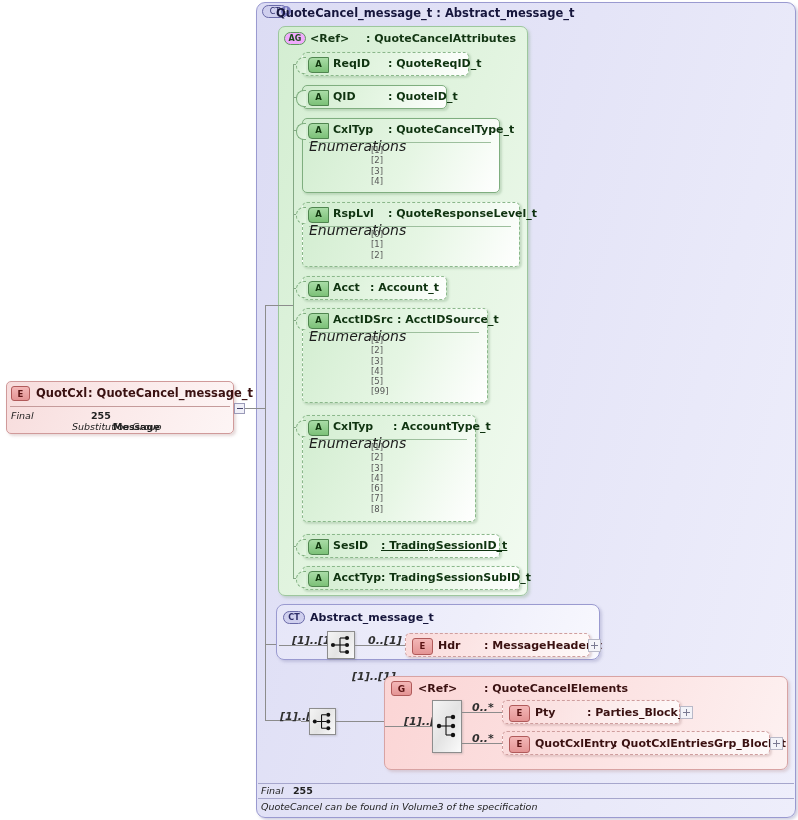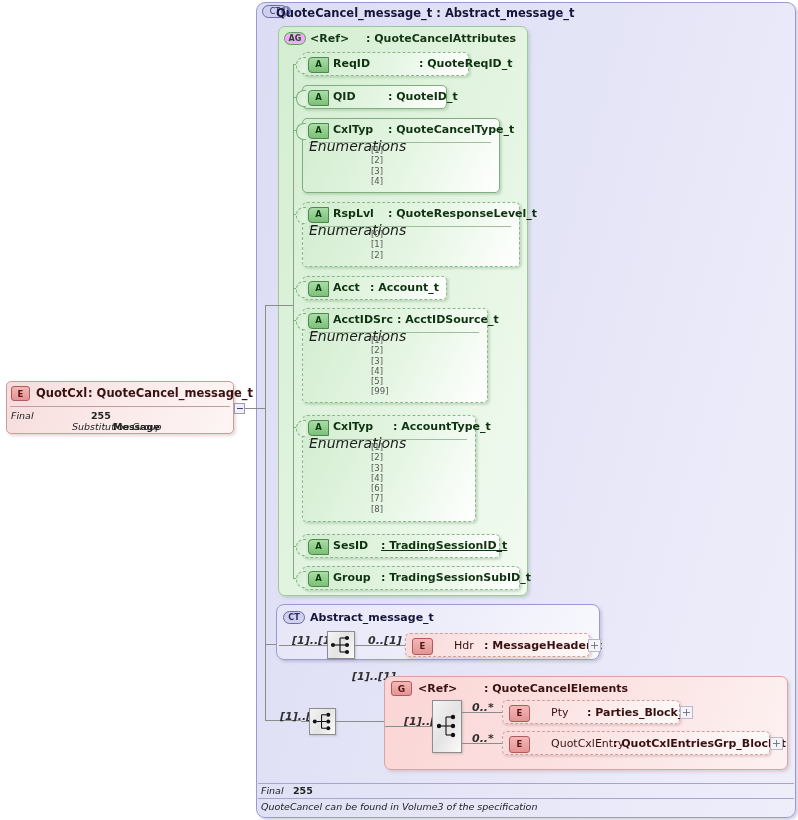--- a/index.html
+++ b/index.html
@@ -123,21 +123,21 @@
   .seq svg{position:absolute;left:0;top:0;}
 
   
   .elbox{
     background:linear-gradient(115deg,#fadada 0%,#fceaea 55%,#fefafa 100%);
     border-radius:5px;
     box-shadow:1.5px 1.5px 2px rgba(170,130,130,.28);
   }
   .elbox.opt{border:1px dashed #cf9e9e;}
   .elbox .ebadge{position:absolute;left:6px;top:4px;width:19px;height:15px;line-height:14px;}
-  .elbox .ename{position:absolute;left:48px;top:5px;font-weight:normal;font-size:11px;color:#3a1111;white-space:nowrap;}
+  .elbox .ename{position:absolute;left:32px;top:5px;font-weight:bold;font-size:11px;color:#3a1111;white-space:nowrap;}
   .elbox .etype{position:absolute;top:5px;font-weight:bold;font-size:11px;color:#3a1111;white-space:nowrap;}
   .expand{
     position:absolute;width:11px;height:11px;border:1px solid #b9b9c8;background:#f3f3f8;
   }
   .expand i{position:absolute;background:#7a7a92;display:block;}
   .expand i.h{left:2px;top:5px;width:7px;height:1px;}
   .expand i.v{left:5px;top:2px;width:1px;height:7px;}
 
   .card{position:absolute;font-style:italic;font-size:11px;font-weight:bold;color:#303030;white-space:nowrap;}
 
@@ -177,21 +177,21 @@
 <div class="abs" style="left:310px;top:32px;font-weight:bold;font-size:11px;color:#123512;">&lt;Ref&gt;</div>
 <div class="abs" style="left:366px;top:32px;font-weight:bold;font-size:11px;color:#123512;">: QuoteCancelAttributes</div>
 
 <div class="abs line-v g" style="left:293px;top:64px;height:514px;"></div>
 
 <div class="abs line-h g" style="left:293px;top:64px;width:9px;"></div>
 <div class="abs attr opt" id="a0" style="left:302px;top:52px;width:167px;height:24px;">
   <div class="notch"></div>
   <div class="abadge">A</div>
   <div class="aname">ReqID</div>
-  <div class="atype" style="left:85px;margin-left:31px;">: QuoteReqID_t</div>
+  <div class="atype" style="left:85px;">: QuoteReqID_t</div>
 </div>
 
 <div class="abs line-h g" style="left:293px;top:97px;width:9px;"></div>
 <div class="abs attr req" id="a1" style="left:302px;top:85px;width:145px;height:24px;">
   <div class="notch"></div>
   <div class="abadge">A</div>
   <div class="aname">QID</div>
   <div class="atype" style="left:85px;">: QuoteID_t</div>
 </div>
 
@@ -276,21 +276,21 @@
   <div class="notch"></div>
   <div class="abadge">A</div>
   <div class="aname">SesID</div>
   <div class="atype" style="left:78px;text-decoration:underline;">: TradingSessionID_t</div>
 </div>
 
 <div class="abs line-h g" style="left:293px;top:578px;width:9px;"></div>
 <div class="abs attr opt" id="a8" style="left:302px;top:566px;width:218px;height:24px;">
   <div class="notch"></div>
   <div class="abadge">A</div>
-  <div class="aname">Group</div>
+  <div class="aname">AcctTyp</div>
   <div class="atype" style="left:78px;">: TradingSessionSubID_t</div>
 </div>
 
 <div class="abs" id="el-left"></div>
 <div class="abs badge-e" id="el-left-badge">E</div>
 <div class="abs" id="el-left-name">QuotCxl</div>
 <div class="abs" style="left:88px;top:386px;font-weight:bold;font-size:11.5px;color:#3a1111;">: QuoteCancel_message_t</div>
 <div class="abs" id="el-left-sep"></div>
 <div class="meta-k" style="left:11px;top:410px;">Final</div>
 <div class="meta-v" style="left:91px;top:410px;">255</div>

